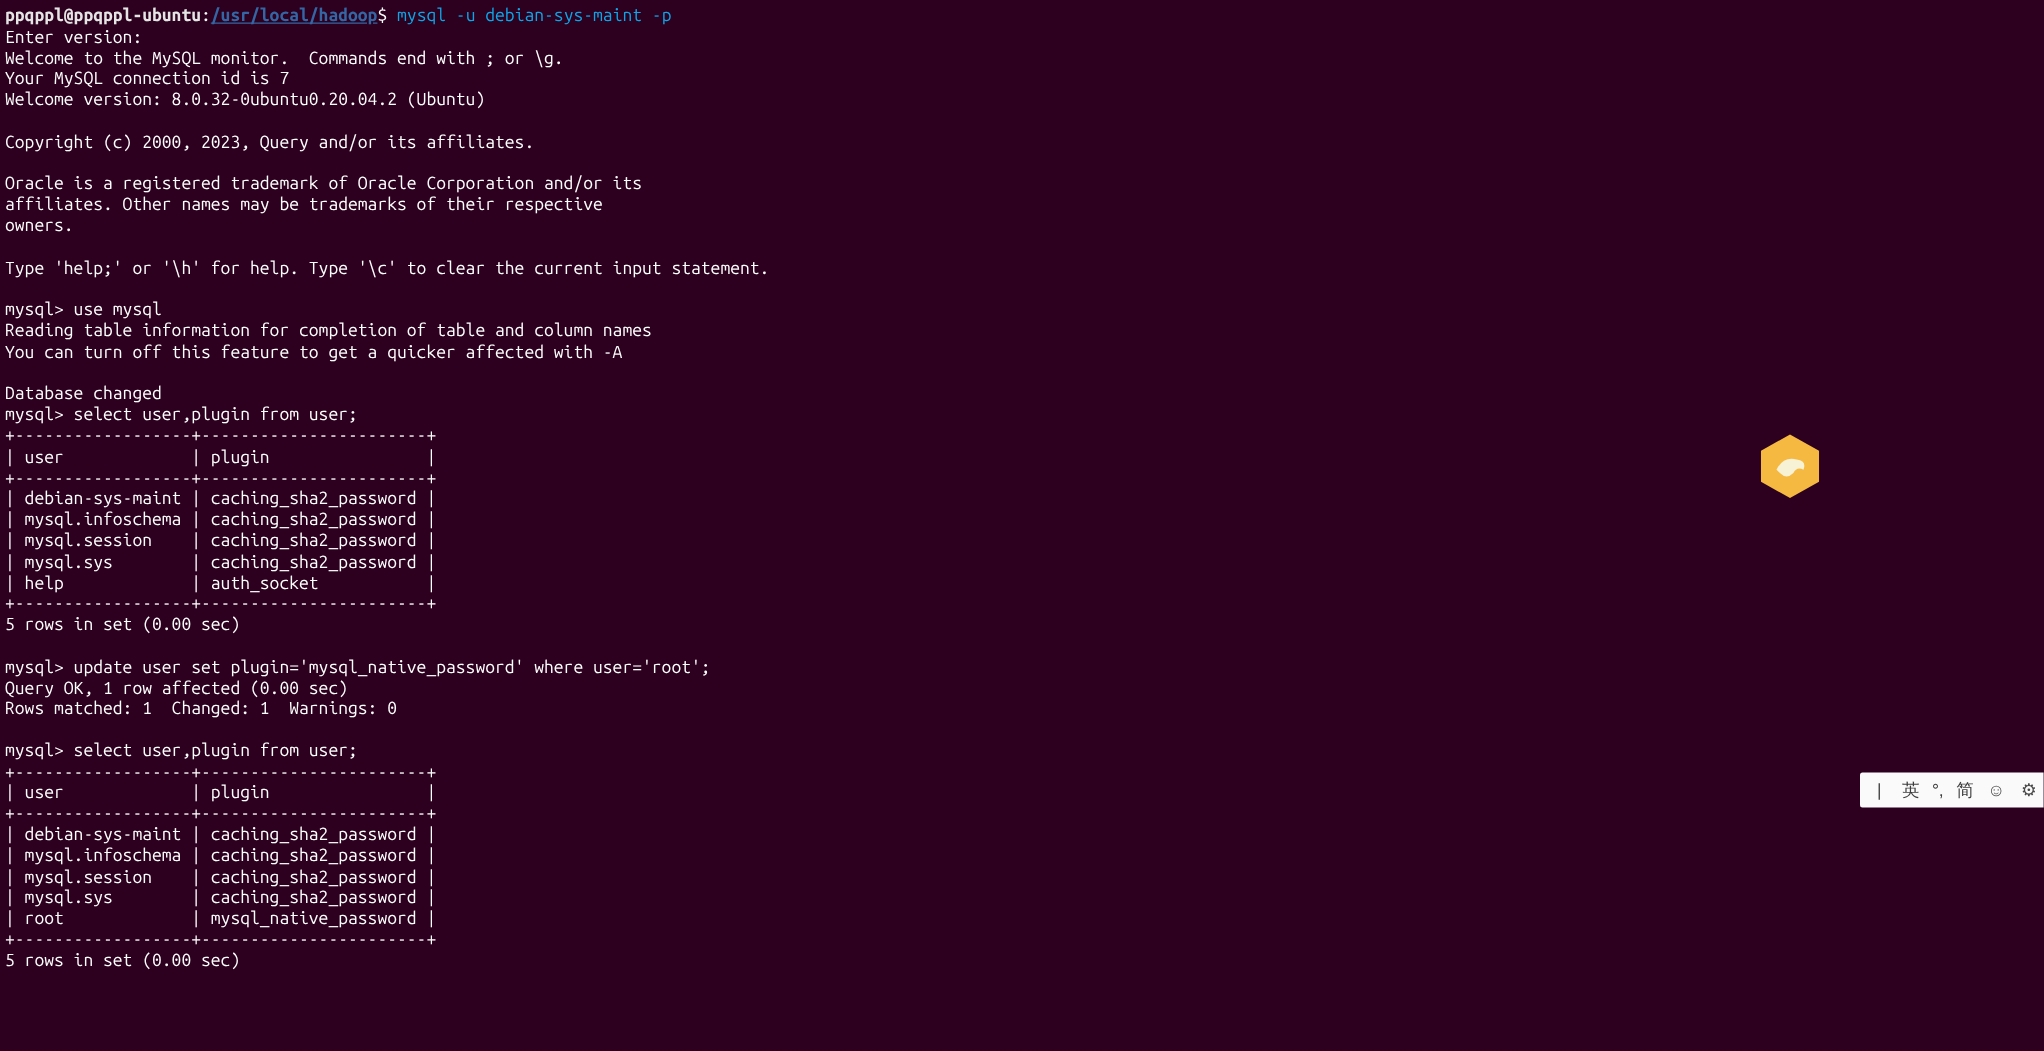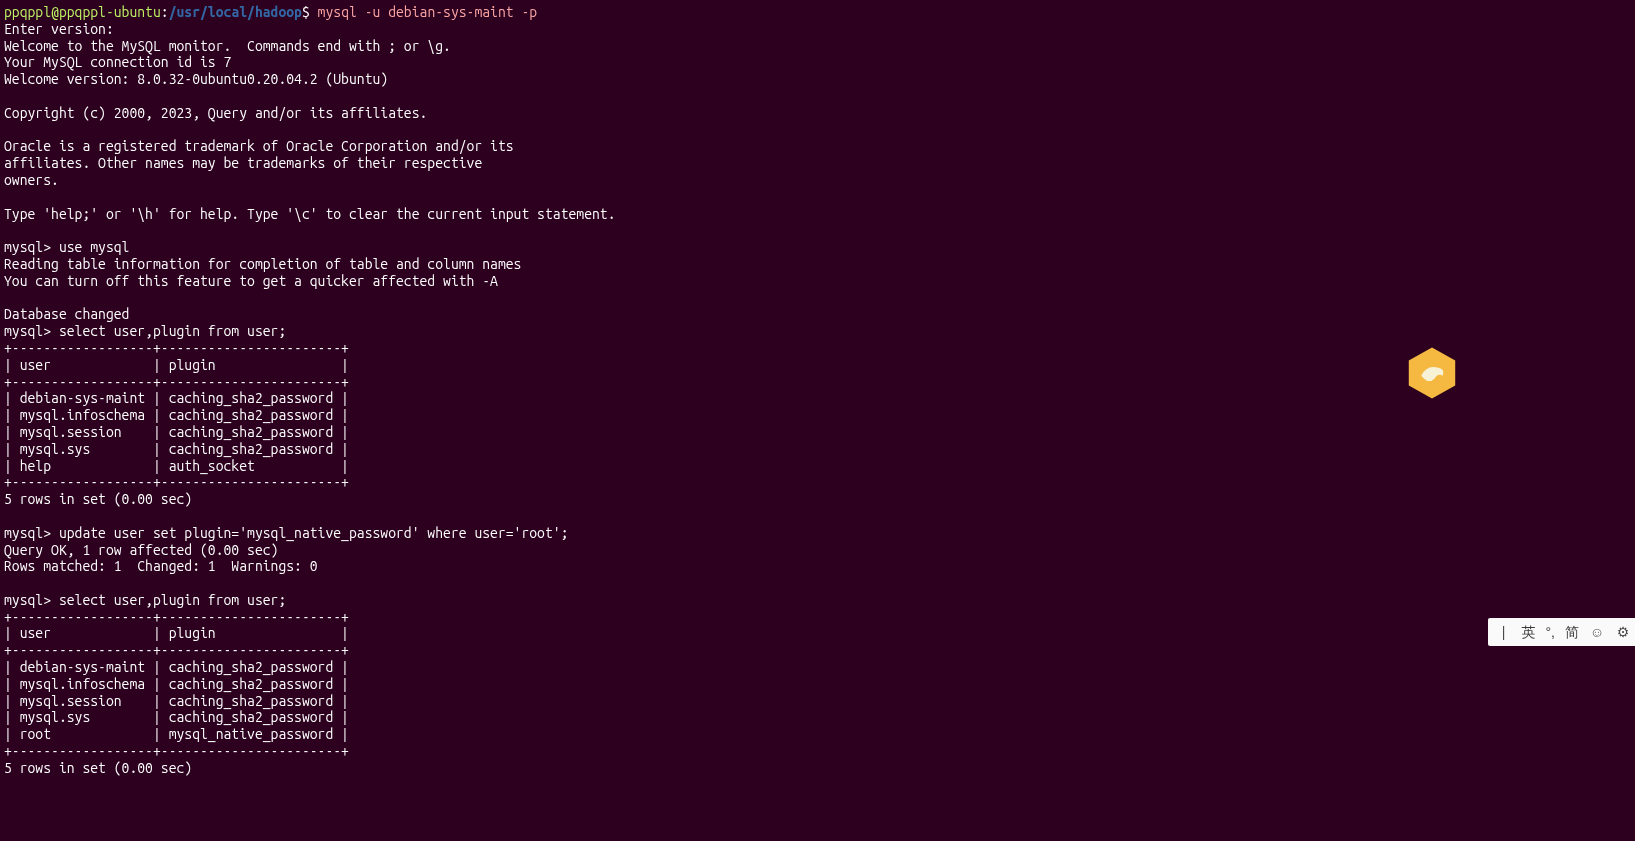--- a/index.html
+++ b/index.html
@@ -15,25 +15,25 @@
       line-height: 16.8px;
       padding: 4px 4px;
       width: 1635px;
       height: 841px;
       position: relative;
       overflow: hidden;
     }
     .terminal {
       white-space: pre;
     }
-    .prompt-user { color: #bef264; font-weight: normal; }
+    .prompt-user { color: #e5e5e5; font-weight: bold; }
     .prompt-colon { color: #ffffff; }
-    .prompt-path { color: #3465a4; font-weight: bold; }
+    .prompt-path { color: #3465a4; font-weight: bold; text-decoration: underline; }
     .prompt-dollar { color: #ffffff; }
-    .white { color: #fca5a5; }
+    .white { color: #0ea5e9; }
 
     .bird-icon {
       position: absolute;
       right: 176px;
       top: 346px;
       width: 54px;
       height: 54px;
     }
     .hex {
       fill: #f5b942;

